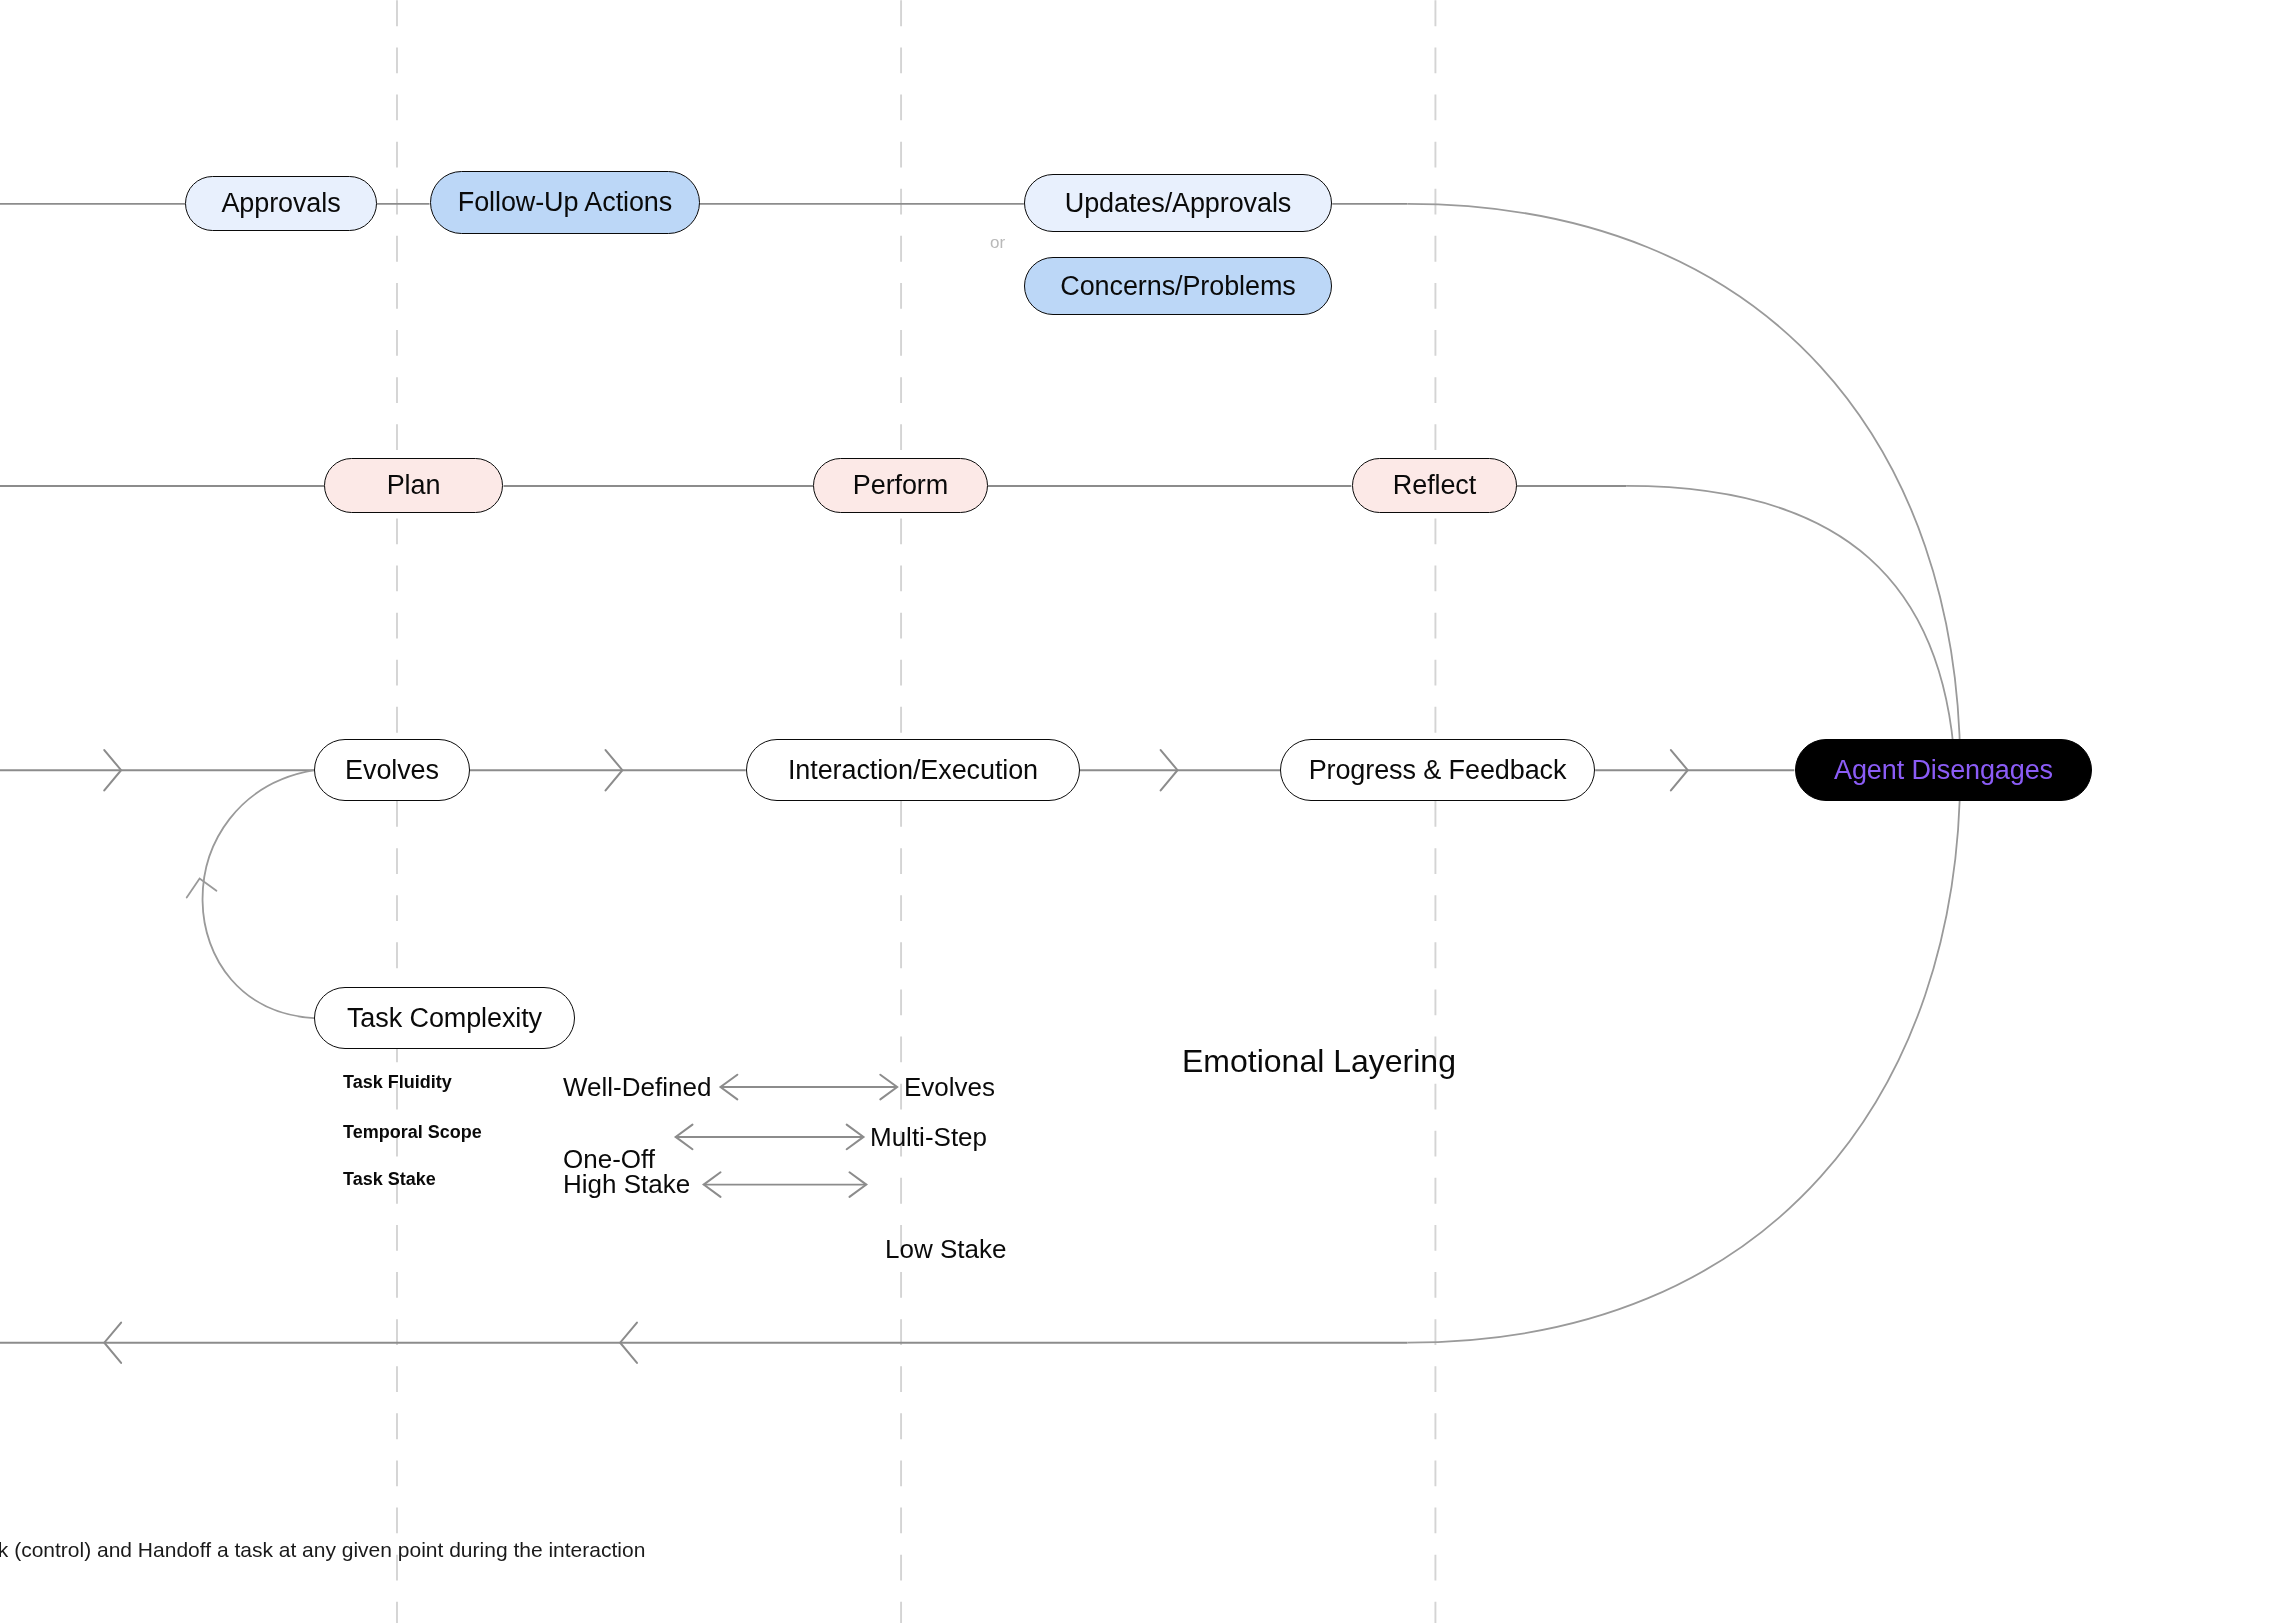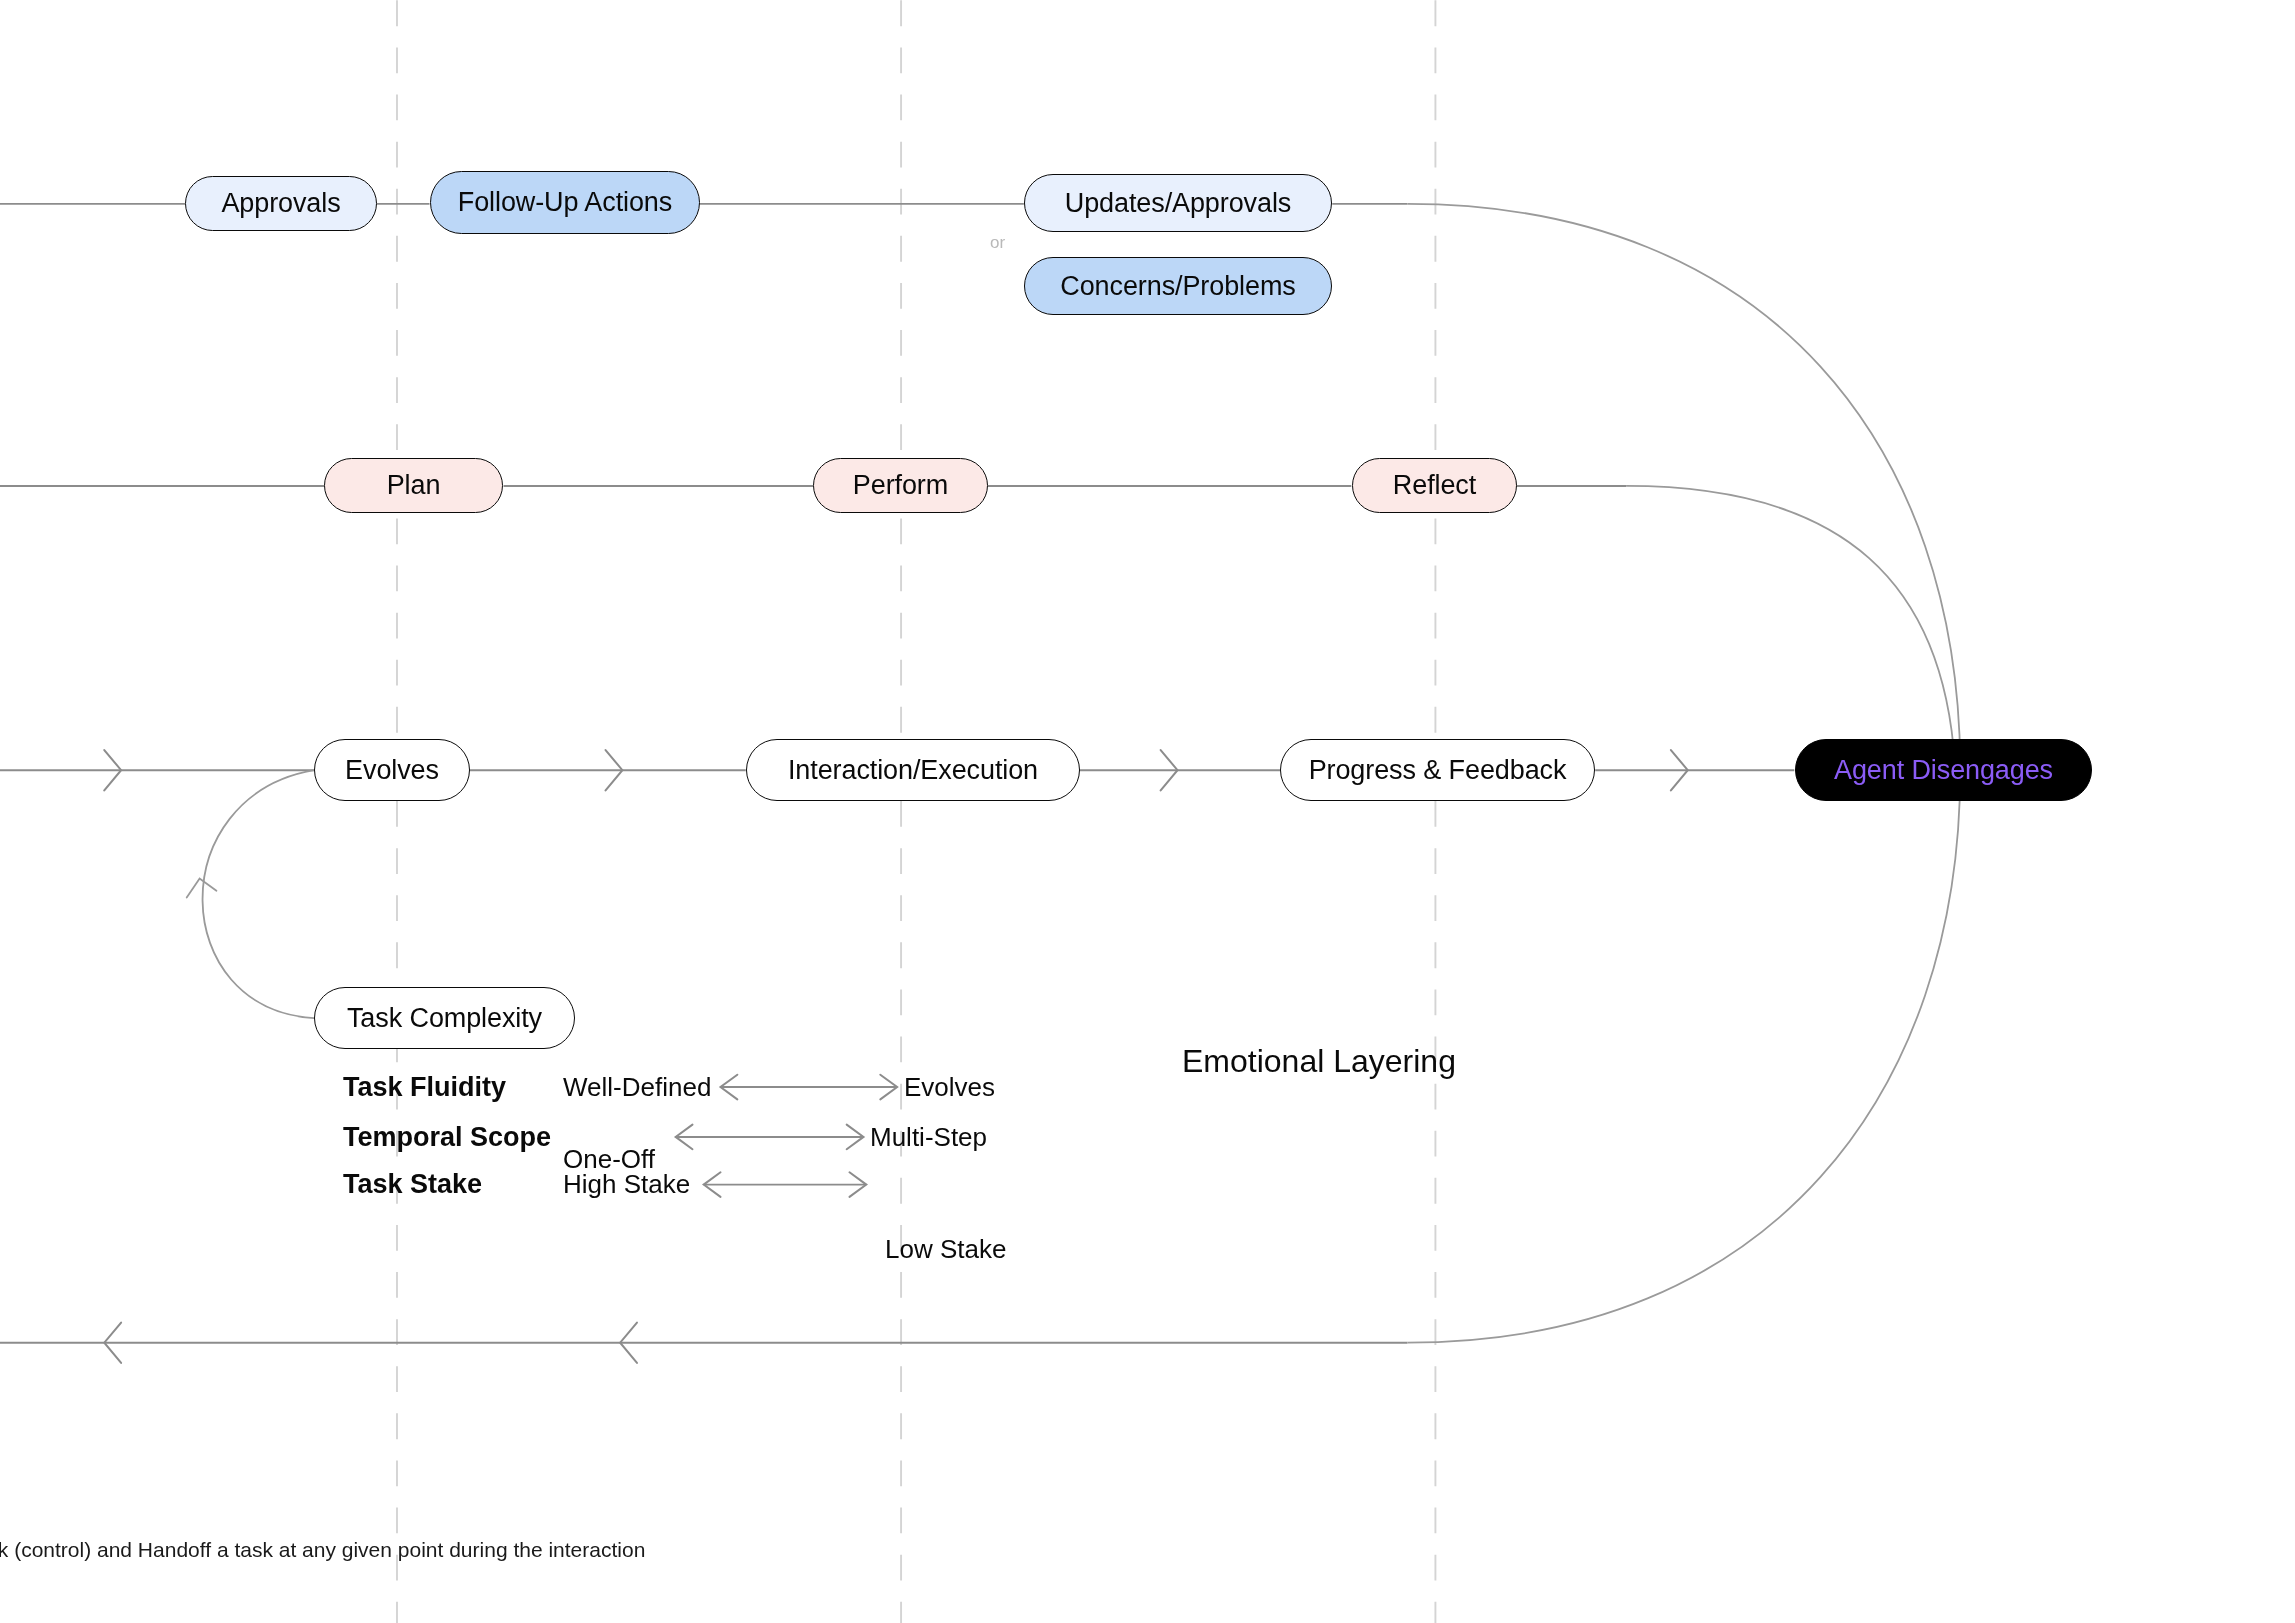--- a/index.html
+++ b/index.html
@@ -63,21 +63,21 @@
     z-index: 5;
   }
   .attr-row {
     position: absolute;
     display: flex;
     align-items: center;
     white-space: nowrap;
     z-index: 6;
   }
   .attr-name {
-    font-size: 27px;
+    font-size: 18px;
     font-weight: bold;
     color: #0a0a0a;
   }
   .attr-left {
     position: absolute;
     font-size: 26px;
     color: #0a0a0a;
     white-space: nowrap;
   }
   .attr-right {

